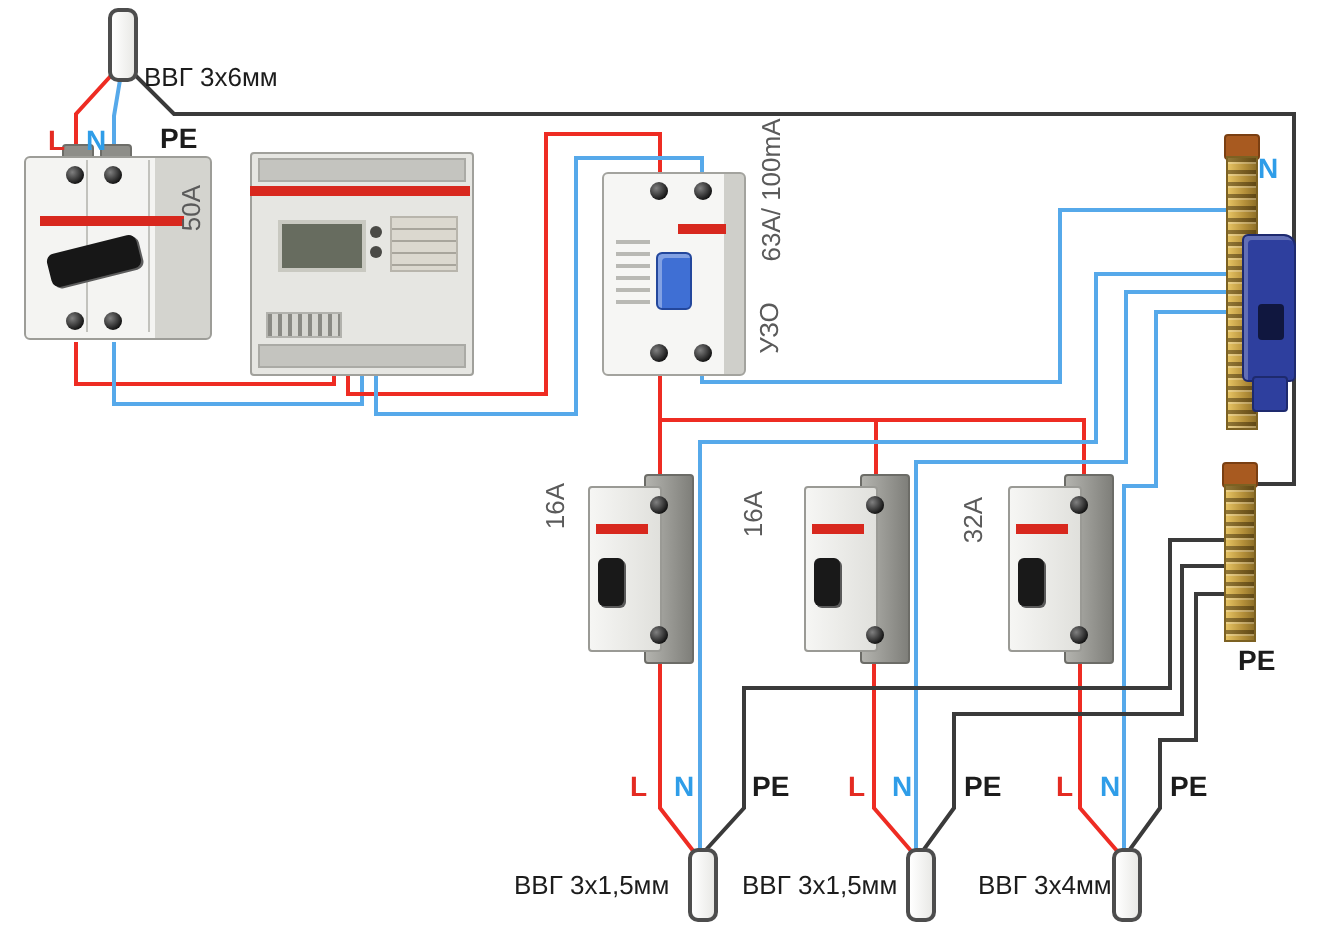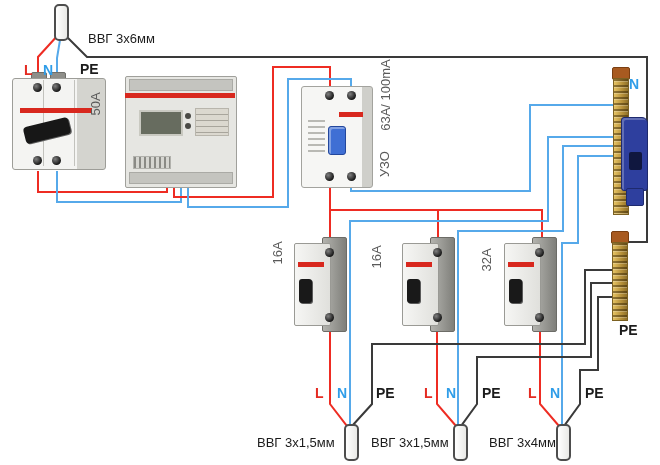--- a/index.html
+++ b/index.html
@@ -176,21 +176,21 @@
     <div class="holder-foot"></div>
   </div>
 
   <div class="bus-cap" style="left:611px;top:231px;"></div>
   <div class="bus" style="left:612px;top:242px;height:77px;"></div>
 
   <div class="cable" style="left:344px;top:424px;"></div>
   <div class="cable" style="left:453px;top:424px;"></div>
   <div class="cable" style="left:556px;top:424px;"></div>
 
-  <span class="lbl" style="left:88px;top:31px;">ВВГ 3х6мм</span>
+  <span class="lbl" style="left:72px;top:31px;">ВВГ 3х6мм</span>
   <span class="lbl bold lred" style="left:24px;top:62px;">L</span>
   <span class="lbl bold lblue" style="left:43px;top:62px;">N</span>
   <span class="lbl bold" style="left:80px;top:61px;">PE</span>
 
   <span class="rot" style="left:78px;top:96px;width:36px;">50A</span>
   <span class="rot" style="left:346px;top:87px;width:80px;">63A/ 100mA</span>
   <span class="rot" style="left:365px;top:156px;width:40px;">УЗО</span>
   <span class="rot" style="left:260px;top:245px;width:36px;">16A</span>
   <span class="rot" style="left:359px;top:249px;width:36px;">16A</span>
   <span class="rot" style="left:469px;top:252px;width:36px;">32A</span>

